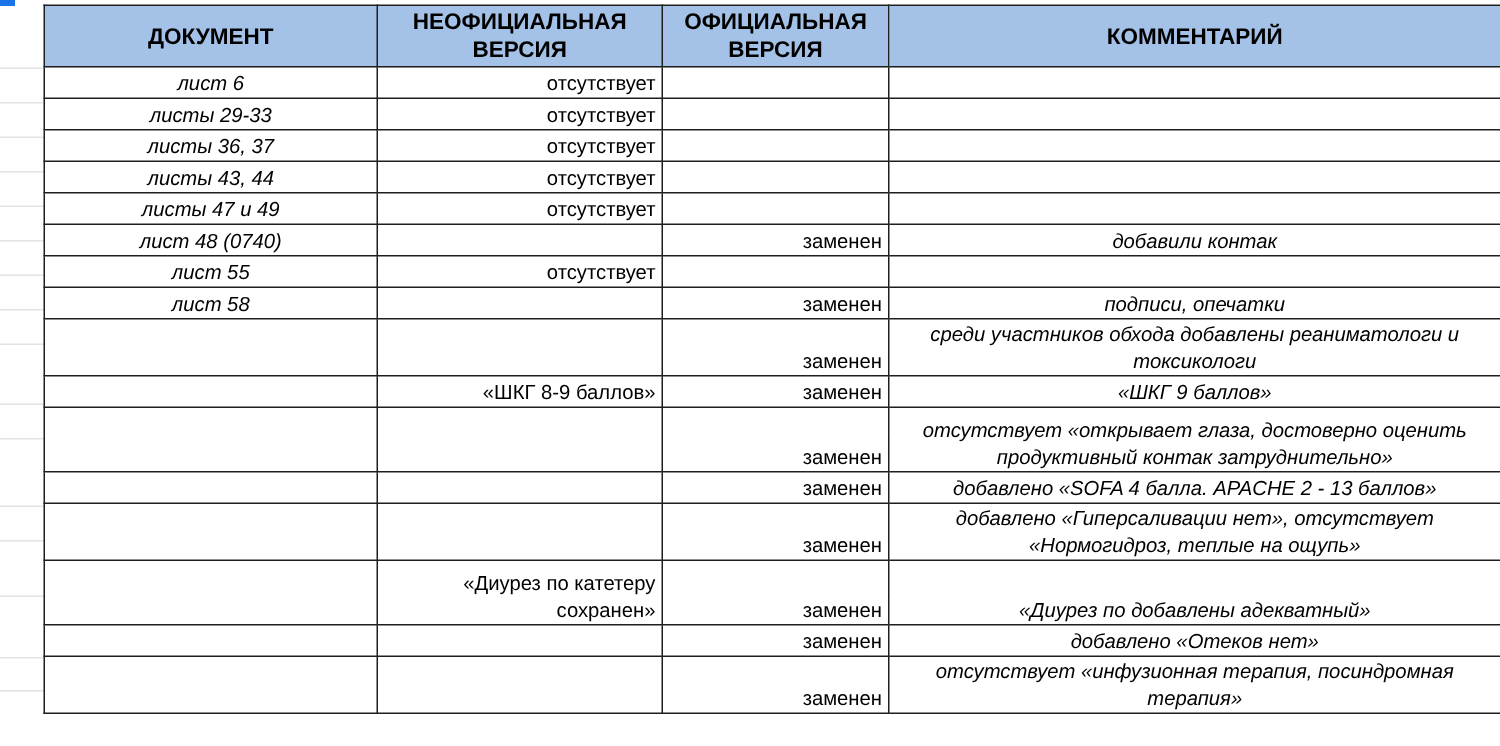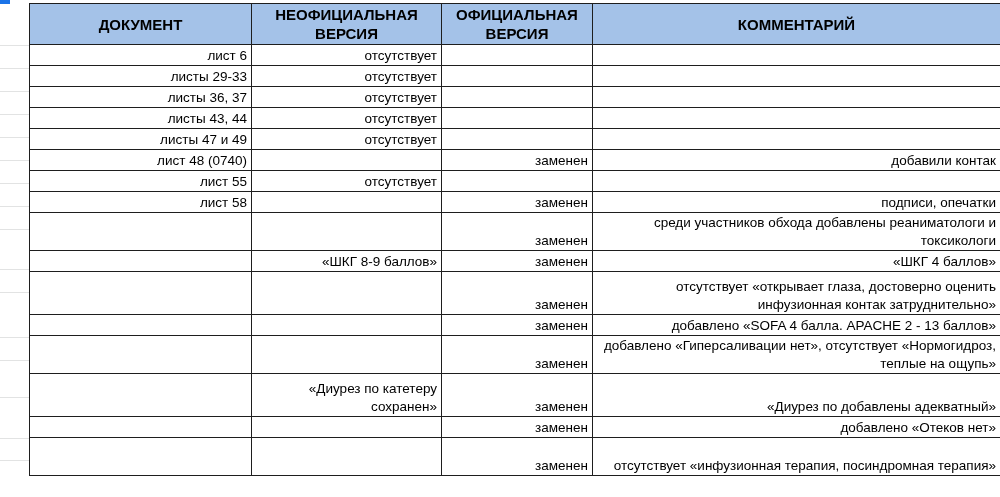--- a/index.html
+++ b/index.html
@@ -6,21 +6,21 @@
   body { width:1000px; height:497px; overflow:hidden; position:relative;
          font-family: "Liberation Sans", sans-serif; color:#000; }
   .gridbg { position:absolute; left:0; top:0; width:1000px; height:497px; }
   .gline-h { position:absolute; left:0; width:1000px; height:1px; background:#e2e3e3; }
   .sel-corner { position:absolute; left:0; top:0; width:10px; height:4px; background:#1a73e8; }
   table.sheet { position:absolute; left:9px; top:3px; border-collapse:collapse; table-layout:fixed; width:971px;margin-left:20px; }
   table.sheet td, table.sheet th { border:1.5px solid #1e1e1e; padding:0 4px; font-size:13.5px; line-height:18px; overflow:hidden; }
   table.sheet th { background:#a4c2e8; font-weight:bold; font-size:15px; line-height:19px; text-align:center; vertical-align:middle; height:40px; }
   td { vertical-align:bottom; height:20px; background:#fff; }
   td.c { text-align:right; }
-  td.l { text-align:right; }
+  td.l { text-align:center;font-style:italic; }
   tr.tall td { height:37px; }
   tr.tall2 td { height:42px; }
 </style>
 </head>
 <body>
 
 <div class="gridbg">
   <div class="gline-h" style="top:45px"></div>
   <div class="gline-h" style="top:68px"></div>
   <div class="gline-h" style="top:91px"></div>
@@ -107,27 +107,27 @@
       <tr class="tall">
         <td class="l"></td>
         <td class="c"></td>
         <td class="c">заменен</td>
         <td class="l">среди участников обхода добавлены реаниматологи и токсикологи</td>
       </tr>
       <tr>
         <td class="l"></td>
         <td class="c">«ШКГ 8-9 баллов»</td>
         <td class="c">заменен</td>
-        <td class="l"> «ШКГ 4 баллов»</td>
+        <td class="l"> «ШКГ 9 баллов»</td>
       </tr>
       <tr class="tall2">
         <td class="l"></td>
         <td class="c"></td>
         <td class="c">заменен</td>
-        <td class="l">отсутствует  «открывает глаза, достоверно оценить инфузионная контак затруднительно»</td>
+        <td class="l">отсутствует  «открывает глаза, достоверно оценить продуктивный контак затруднительно»</td>
       </tr>
       <tr>
         <td class="l"></td>
         <td class="c"></td>
         <td class="c">заменен</td>
         <td class="l">добавлено «SOFA 4 балла. APACHE 2 - 13 баллов»</td>
       </tr>
       <tr class="tall">
         <td class="l"></td>
         <td class="c"></td>

